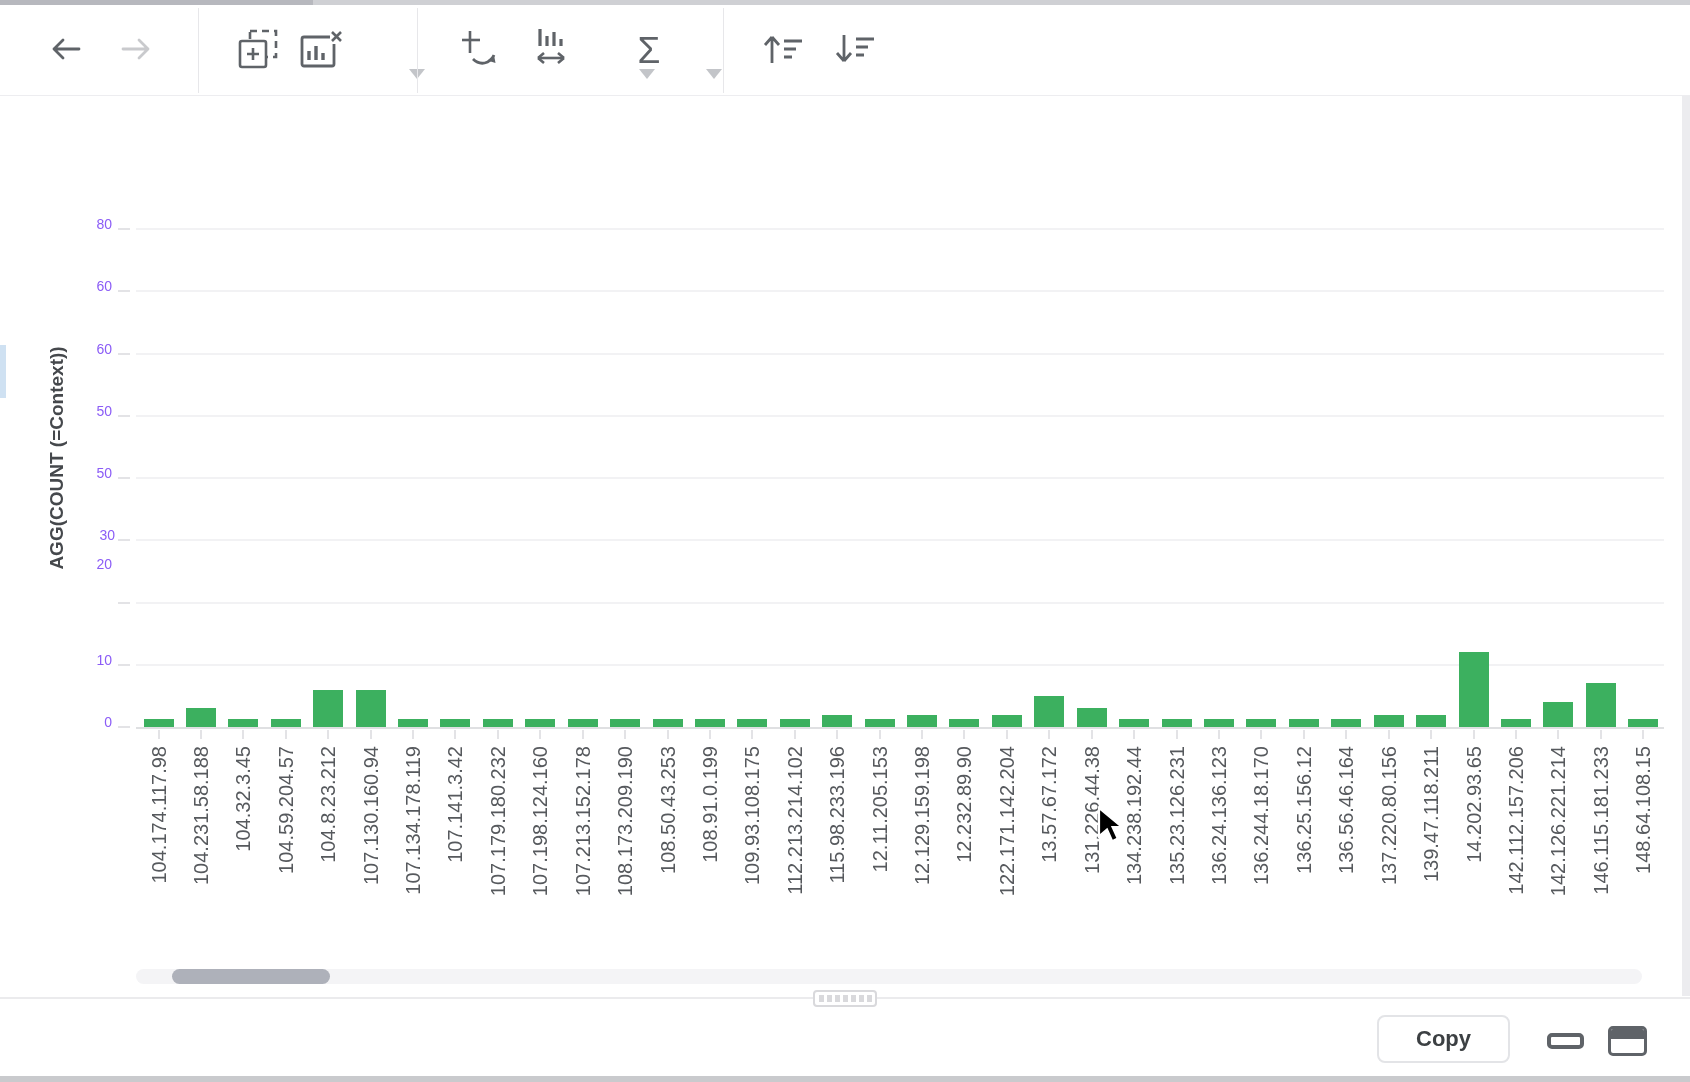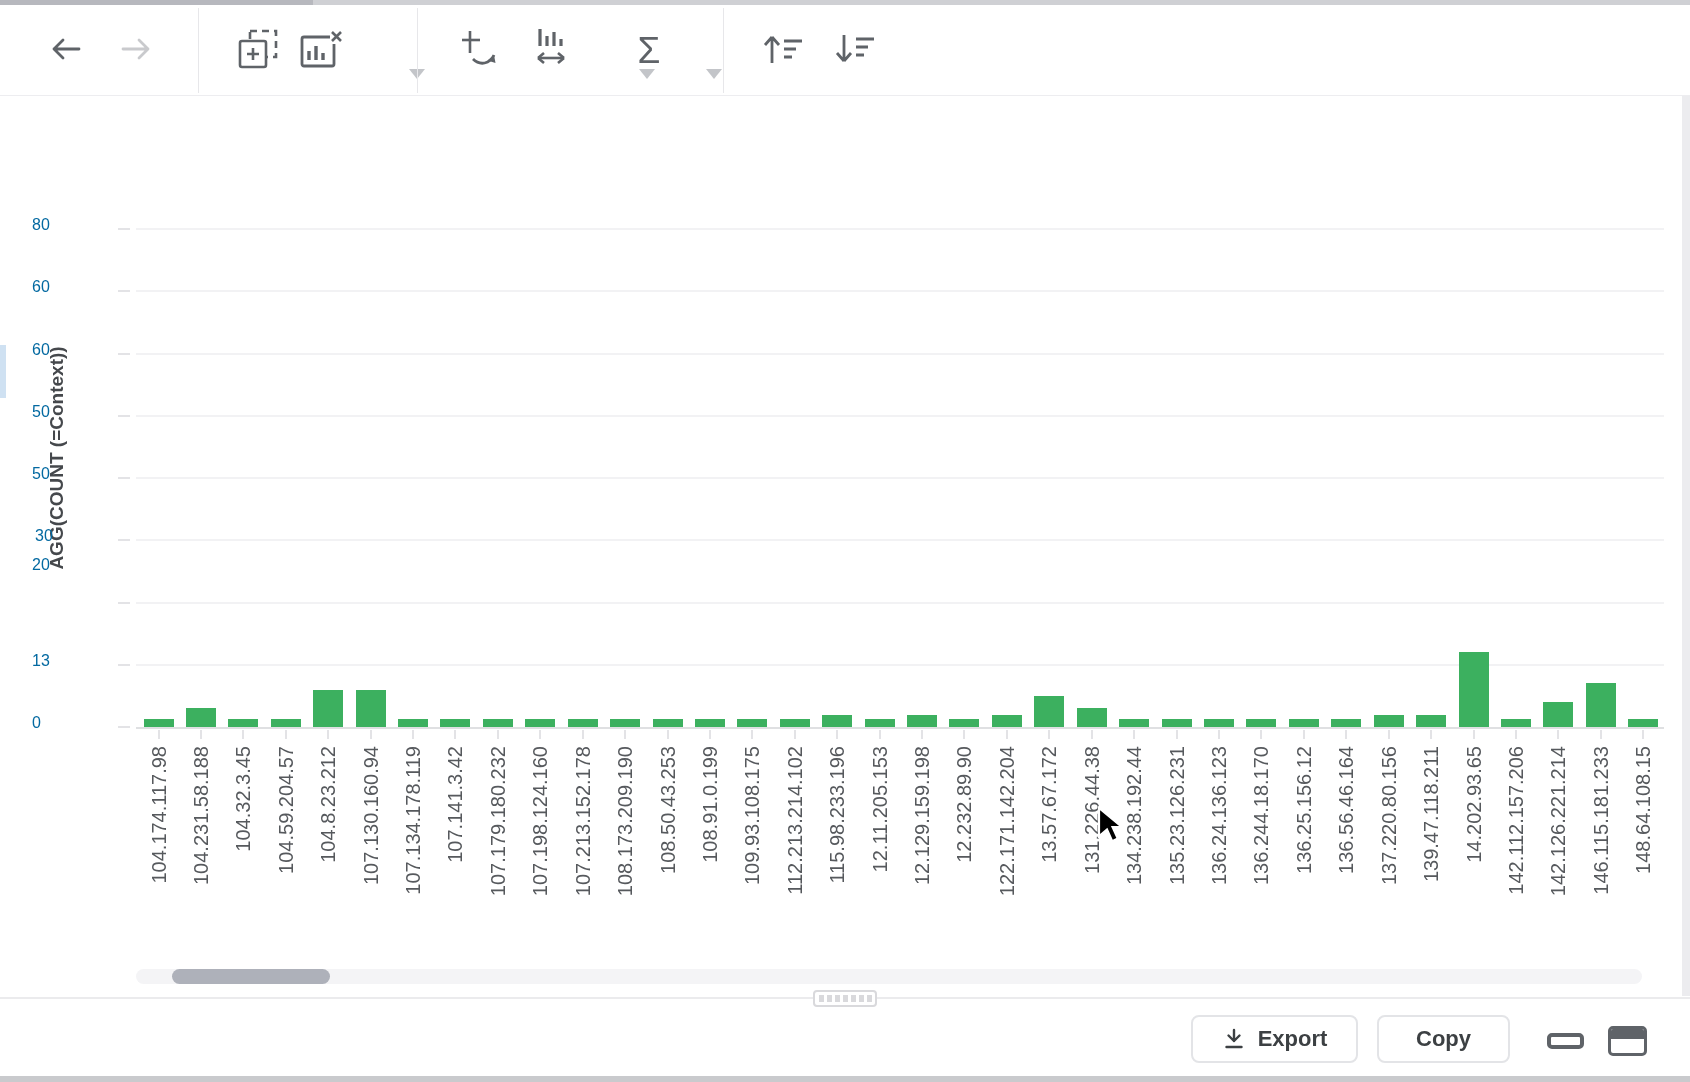--- a/index.html
+++ b/index.html
@@ -26,21 +26,21 @@
   .sigma { font-size:37px; color:#5f6368; font-weight:400; line-height:1; }
 
   
   #chart-title { position:absolute; left:60px; top:126px; font-size:36px; color:#6e7276; cursor:text; }
   .ylabel-wrap { position:absolute; left:57px; top:458px; width:0; height:0; }
   .ylabel-wrap span { position:absolute; transform:translate(-50%,-50%) rotate(-90deg);
                       white-space:nowrap; font-size:19px; font-weight:bold; color:#45484c; }
   .gridline { position:absolute; height:2px; background:#f2f2f4; }
   .baseline { position:absolute; height:2px; background:#dfe0e2; }
   .ytick-dash { position:absolute; width:12px; height:2px; background:#e3e3e6; }
-  .ytick-label { position:absolute; width:80px; font-size:16px; color:#0369a1; }
+  .ytick-label { position:absolute; width:80px; text-align:right; font-size:14px; color:#8b5cf6; }
   .bar { position:absolute; background:#3cb05f; }
   .xtick { position:absolute; width:2px; height:9px; background:#e3e3e6; }
   .xlab { position:absolute; writing-mode:vertical-rl; transform:rotate(180deg);
           font-size:20px; line-height:22px; width:22px; color:#56595d; white-space:nowrap; }
 
   
   #hscroll-track { position:absolute; left:136px; top:969px; width:1506px; height:15px;
                    background:#f4f4f6; border-radius:8px; }
   #hscroll-thumb { position:absolute; left:36px; top:0; width:158px; height:15px;
                    background:#aeb1ba; border-radius:8px; cursor:grab; }
@@ -160,21 +160,21 @@
 
   <div class="ylabel-wrap">
     <span>AGG(COUNT (=Context))</span>
   </div>
 
   <div id="plot-layer">
       <div class="abs ytick-dash" style="left: 118px; top: 726px;"></div>
       <div class="abs ytick-label" style="left: 32px; top: 714px;">0</div>
       <div class="abs gridline" style="left: 136px; top: 663.75px; width: 1528px;"></div>
       <div class="abs ytick-dash" style="left: 118px; top: 663.75px;"></div>
-      <div class="abs ytick-label" style="left: 32px; top: 651.75px;">13</div>
+      <div class="abs ytick-label" style="left: 32px; top: 651.75px;">10</div>
       <div class="abs gridline" style="left: 136px; top: 601.5px; width: 1528px;"></div>
       <div class="abs ytick-dash" style="left: 118px; top: 601.5px;"></div>
       <div class="abs ytick-label" style="left: 32px; top: 556px;">20</div>
       <div class="abs gridline" style="left: 136px; top: 539.25px; width: 1528px;"></div>
       <div class="abs ytick-dash" style="left: 118px; top: 539.25px;"></div>
       <div class="abs ytick-label" style="left: 35px; top: 527.25px;">30</div>
       <div class="abs gridline" style="left: 136px; top: 477px; width: 1528px;"></div>
       <div class="abs ytick-dash" style="left: 118px; top: 477px;"></div>
       <div class="abs ytick-label" style="left: 32px; top: 465px;">50</div>
       <div class="abs gridline" style="left: 136px; top: 414.75px; width: 1528px;"></div>
@@ -308,28 +308,20 @@
   <div id="drag-handle">
     <i></i>
       <i></i>
       <i></i>
       <i></i>
       <i></i>
       <i></i>
       <i></i>
   </div>
 
-  <button class="footer-btn" id="export-btn">
-    <span style="display:flex">
-      <svg width="24" height="24" viewBox="0 0 24 24" fill="none">
-        <path d="M12 3 v11 M12 14 l-5.5 -5.5 M12 14 l5.5 -5.5 M4.5 20 h15" stroke="#3c4043" stroke-width="2.4" stroke-linecap="round" stroke-linejoin="round"></path>
-      </svg>
-    </span>
-    <span>Export</span>
-  </button>
   <button class="footer-btn" id="copy-btn">
     <span>Copy</span>
   </button>
   <div id="min-icon"></div>
   <div id="max-icon">
       <i></i>
     </div>
 
   <div id="bottom-edge"></div>
 

